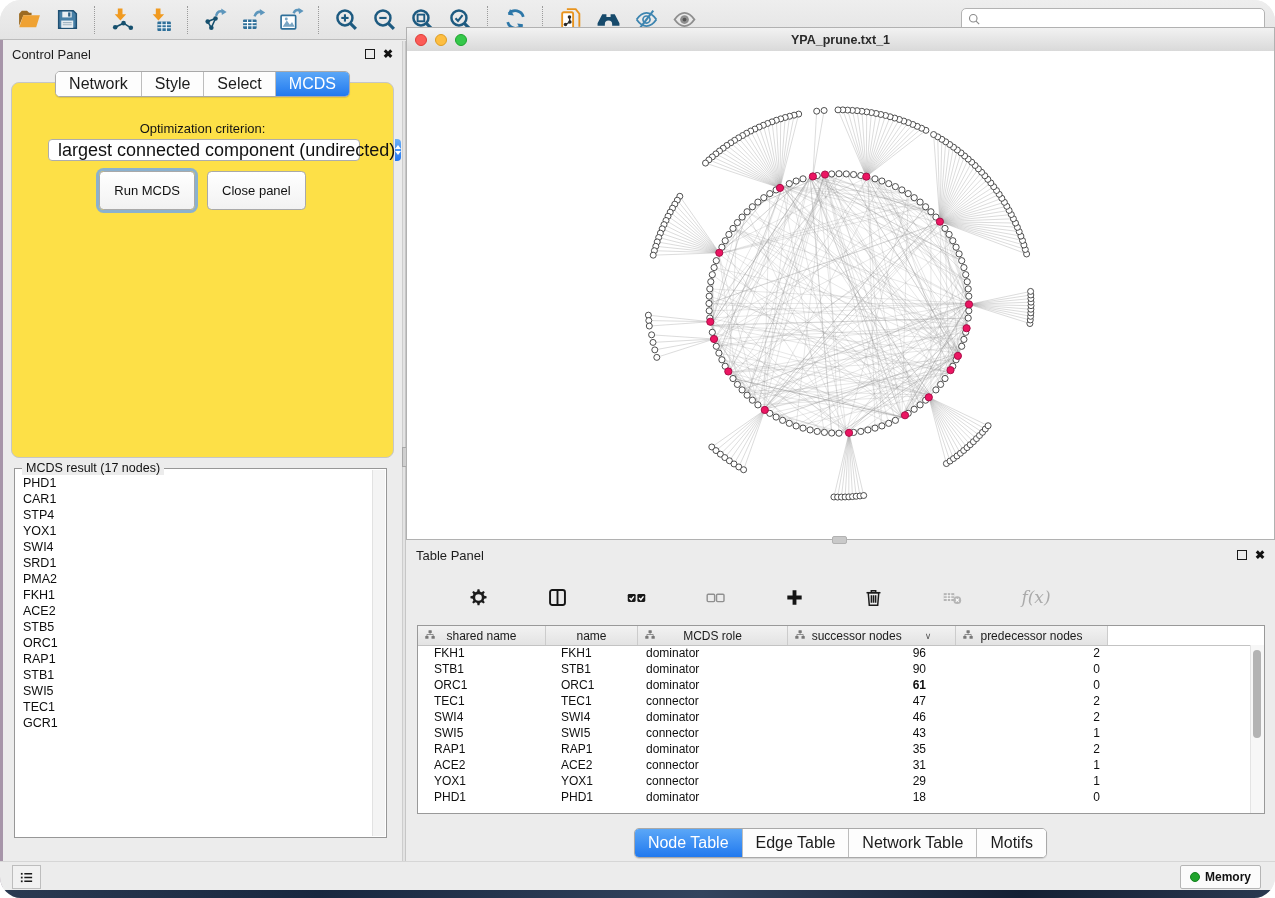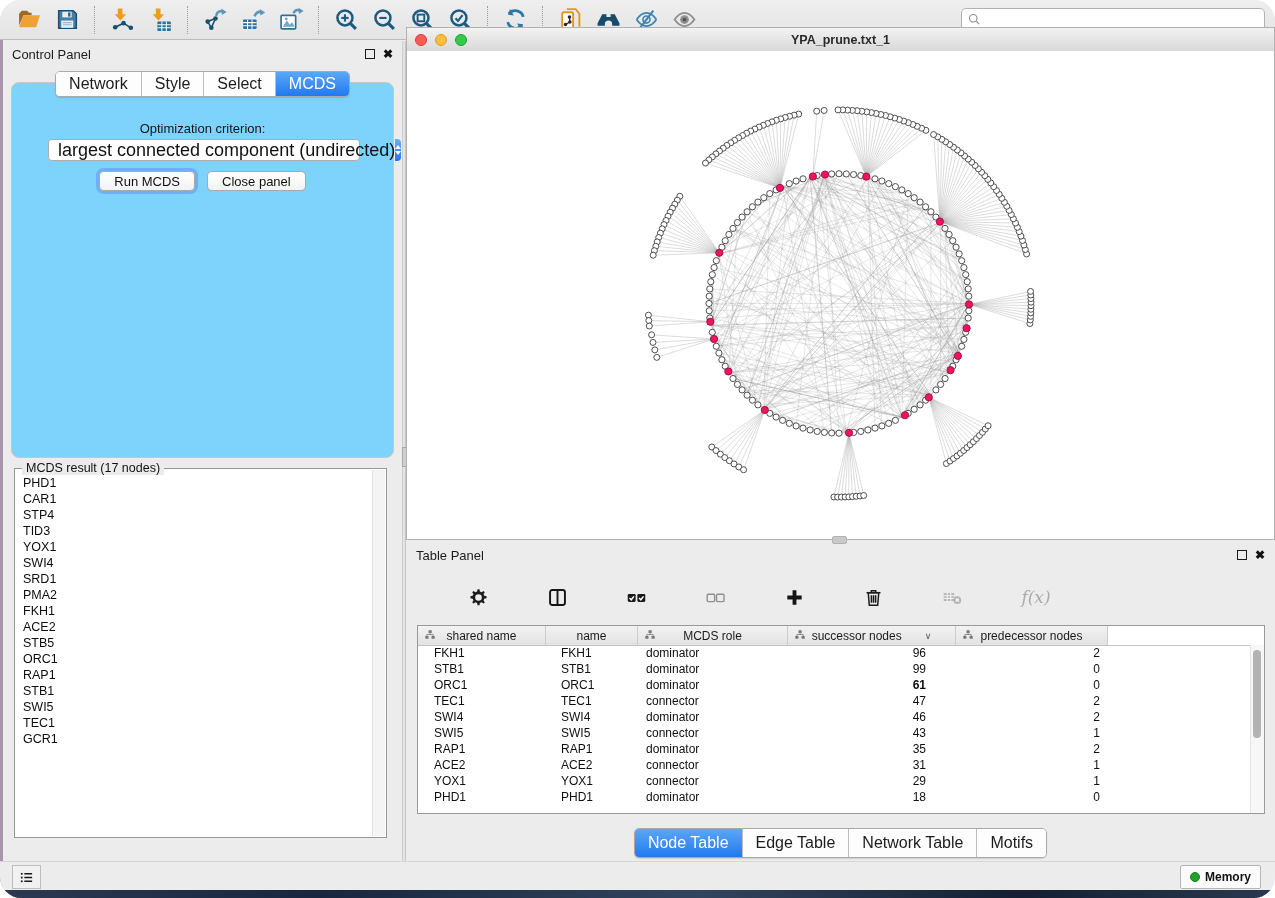--- a/index.html
+++ b/index.html
@@ -20,30 +20,30 @@
   .panel-titlebar{position:absolute;top:0;left:0;right:0;height:26px;display:flex;align-items:center;padding:0 9px;box-sizing:border-box;}
   .panel-title{font-size:13px;color:#1d1d1d;}
   .panel-win-icons{margin-left:auto;display:flex;align-items:center;gap:8px;}
   .float-box{width:10px;height:10px;border:1.6px solid #1a1a1a;display:inline-block;box-sizing:border-box;}
   .close-x{font-size:12px;font-weight:bold;color:#111;line-height:10px;}
   .cp-tabs{position:absolute;top:30px;left:0;right:0;display:flex;justify-content:center;z-index:2;}
   .seg{display:inline-flex;border:1px solid #a9a9a9;border-radius:5px;overflow:hidden;background:#fff;box-shadow:0 1px 1px rgba(0,0,0,.12);}
   .seg .tab{padding:3px 13px;font-size:16px;color:#1c1c1c;background:#fdfdfd;border-right:1px solid #bdbdbd;cursor:default;}
   .seg .tab:last-child{border-right:none;}
   .seg .tab.active{background:linear-gradient(#5ba7f7,#2179ef);color:#fff;}
-  .cp-body{position:absolute;top:41px;left:8px;right:8px;height:374px;background:#7dd3fc;border:1px solid #c6c6c6;border-radius:8px;}
+  .cp-body{position:absolute;top:41px;left:8px;right:8px;height:374px;background:#fde047;border:1px solid #c6c6c6;border-radius:8px;}
   .opt-label{position:absolute;top:38px;left:0;right:0;text-align:center;font-size:13px;color:#141414;}
   .opt-select{position:absolute;top:56px;left:36px;width:312px;height:22px;background:#fff;border:1px solid #adadad;border-radius:4px;display:flex;align-items:center;box-sizing:border-box;}
   .opt-select .sel-text{flex:1;font-size:18px;padding-left:9px;color:#111;white-space:nowrap;}
   .sel-stepper{width:19px;height:22px;margin:-1px -1px -1px 0;border-radius:0 4px 4px 0;background:linear-gradient(#6cb0f8,#2276ee);display:flex;flex-direction:column;align-items:center;justify-content:center;gap:2px;}
   .sel-stepper i{width:0;height:0;border-left:3.5px solid transparent;border-right:3.5px solid transparent;display:block;}
   .sel-stepper .up{border-bottom:4.5px solid #fff;}
   .sel-stepper .down{border-top:4.5px solid #fff;}
   .cp-buttons{position:absolute;top:88px;left:0;right:0;display:flex;justify-content:center;gap:12px;}
-  .mac-btn{height:20px;padding:0 14px;background:linear-gradient(#ffffff,#f2f2f2);border:1px solid #a9a9a9;border-radius:4.5px;font:13px "Liberation Sans",sans-serif;color:#111;text-align:center;}
+  .mac-btn{height:39px;padding:0 14px;background:linear-gradient(#ffffff,#f2f2f2);border:1px solid #a9a9a9;border-radius:4.5px;font:13px "Liberation Sans",sans-serif;color:#111;text-align:center;}
   .mac-btn.focused{box-shadow:0 0 0 3px rgba(110,165,240,.8);}
   .result-box{position:absolute;top:427px;left:11px;width:373px;height:370px;background:#fff;border:1px solid #979797;box-sizing:border-box;}
   .result-legend{position:absolute;top:-8px;left:7px;background:#ececec;padding:0 4px;font-size:12.5px;color:#111;}
   .result-list{position:absolute;top:6px;left:8px;right:14px;bottom:4px;overflow:hidden;font-size:12.5px;line-height:16px;color:#0d0d0d;}
   .result-scroll{position:absolute;top:1px;right:1px;bottom:1px;width:12px;background:#f4f4f4;border-left:1px solid #e2e2e2;}
   
   .v-divider{position:absolute;left:402px;top:41px;width:4px;height:821px;background:#e3e3e3;border-left:1px solid #cdcdcd;border-right:1px solid #c6c6c6;box-sizing:border-box;}
   .v-divider .handle{position:absolute;left:-1px;top:406px;width:4px;height:18px;background:#cfcfcf;border:1px solid #a8a8a8;}
   
   .right-area{position:absolute;left:406px;top:23px;right:0;height:821px;}
@@ -274,21 +274,20 @@
         <button class="mac-btn focused">Run MCDS</button>
         <button class="mac-btn">Close panel</button>
       </div>
     </div>
     <div class="result-box">
       <span class="result-legend">MCDS result (17 nodes)</span>
       <div class="result-list" id="mcds-list">
           <div>PHD1</div>
           <div>CAR1</div>
           <div>STP4</div>
-          <div>TID3</div>
           <div>YOX1</div>
           <div>SWI4</div>
           <div>SRD1</div>
           <div>PMA2</div>
           <div>FKH1</div>
           <div>ACE2</div>
           <div>STB5</div>
           <div>ORC1</div>
           <div>RAP1</div>
           <div>STB1</div>
@@ -1191,21 +1190,21 @@
               <div class="td" style="width: 128px; padding-left: 16px; padding-right: 0px; text-align: left;">FKH1</div>
               <div class="td" style="width: 92px; padding-left: 15px; padding-right: 0px; text-align: left;">FKH1</div>
               <div class="td" style="width: 150px; padding-left: 8px; padding-right: 0px; text-align: left;">dominator</div>
               <div class="td" style="width: 168px; padding-left: 0px; padding-right: 30px; text-align: right;">96</div>
               <div class="td" style="width: 152px; padding-left: 0px; padding-right: 8px; text-align: right;">2</div>
             </div>
             <div class="tr">
               <div class="td" style="width: 128px; padding-left: 16px; padding-right: 0px; text-align: left;">STB1</div>
               <div class="td" style="width: 92px; padding-left: 15px; padding-right: 0px; text-align: left;">STB1</div>
               <div class="td" style="width: 150px; padding-left: 8px; padding-right: 0px; text-align: left;">dominator</div>
-              <div class="td" style="width: 168px; padding-left: 0px; padding-right: 30px; text-align: right;">99</div>
+              <div class="td" style="width: 168px; padding-left: 0px; padding-right: 30px; text-align: right;">90</div>
               <div class="td" style="width: 152px; padding-left: 0px; padding-right: 8px; text-align: right;">0</div>
             </div>
             <div class="tr">
               <div class="td" style="width: 128px; padding-left: 16px; padding-right: 0px; text-align: left;">ORC1</div>
               <div class="td" style="width: 92px; padding-left: 15px; padding-right: 0px; text-align: left;">ORC1</div>
               <div class="td" style="width: 150px; padding-left: 8px; padding-right: 0px; text-align: left;">dominator</div>
               <div class="td" style="width: 168px; padding-left: 0px; padding-right: 30px; text-align: right; font-weight: bold;">61</div>
               <div class="td" style="width: 152px; padding-left: 0px; padding-right: 8px; text-align: right;">0</div>
             </div>
             <div class="tr">

